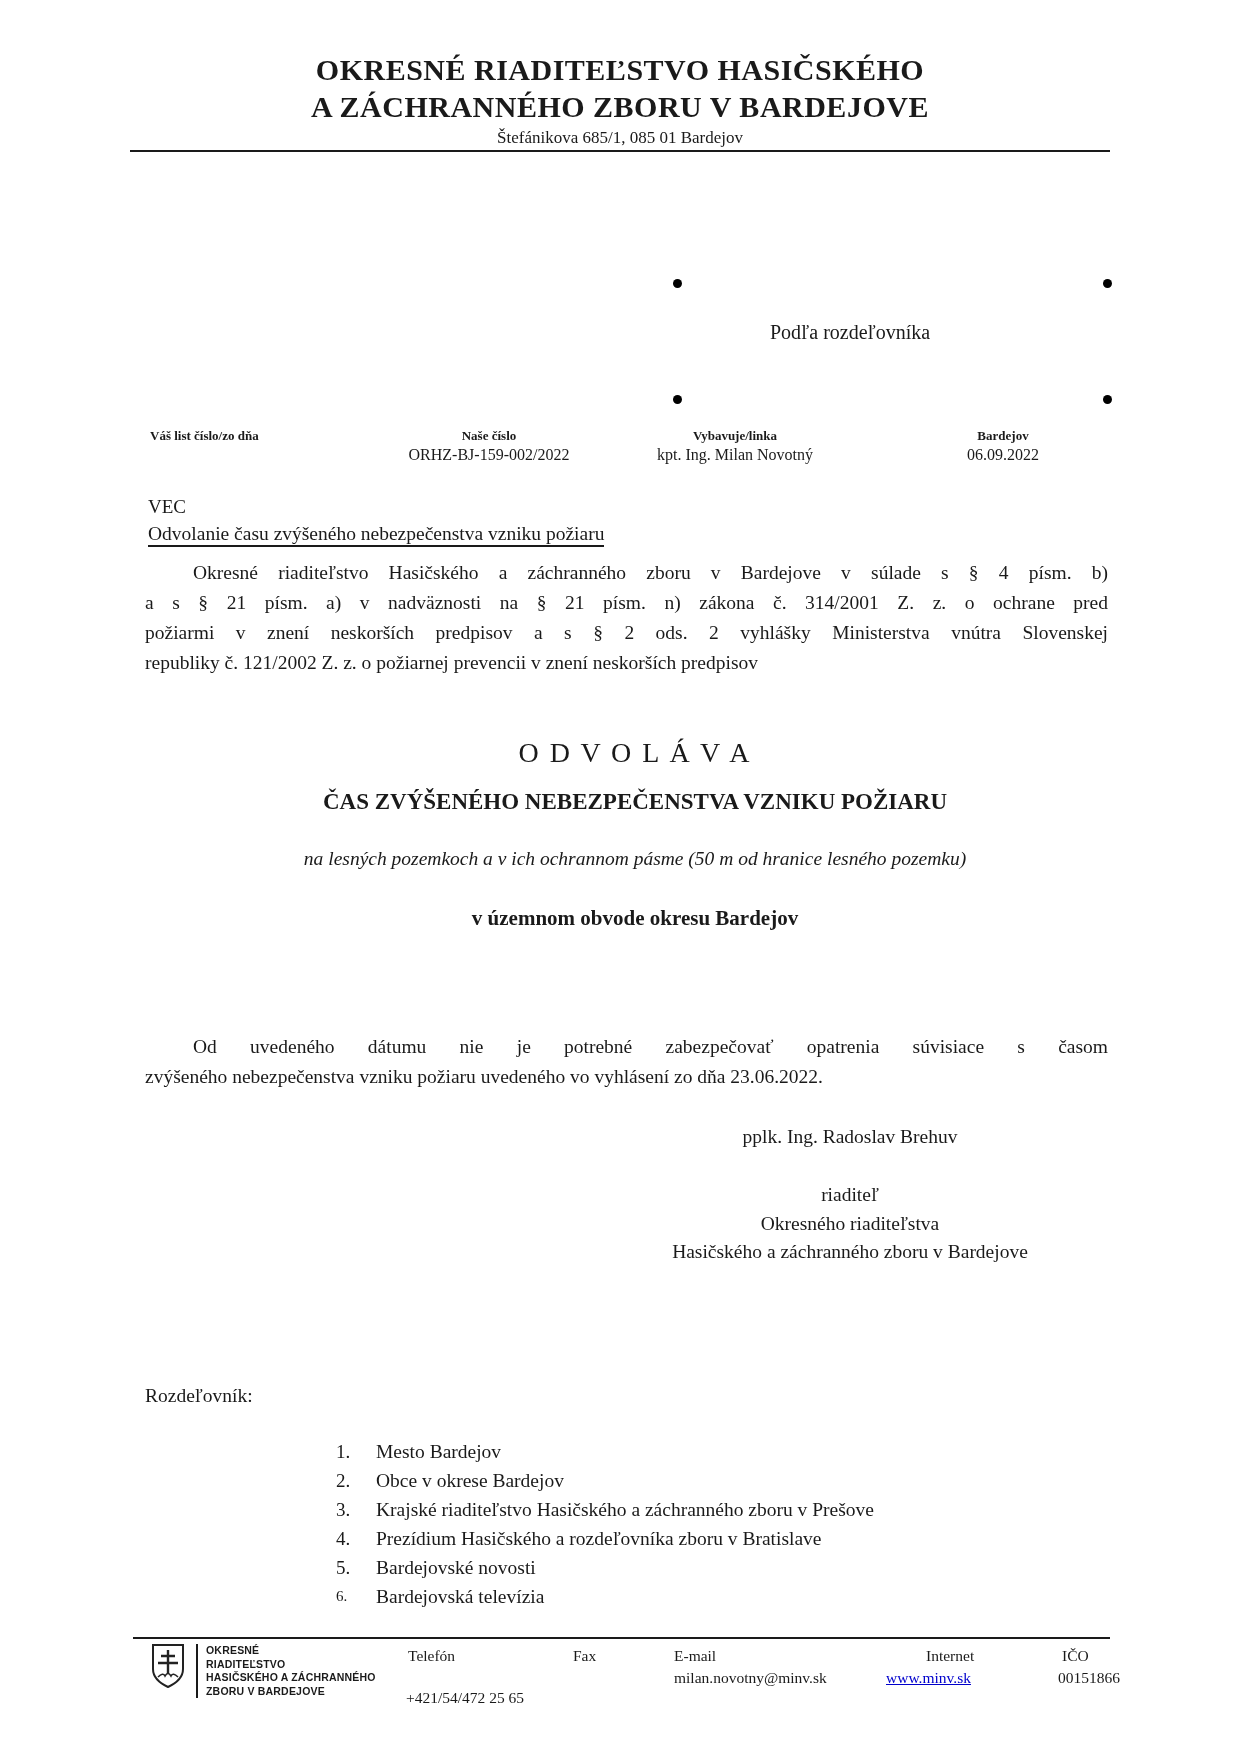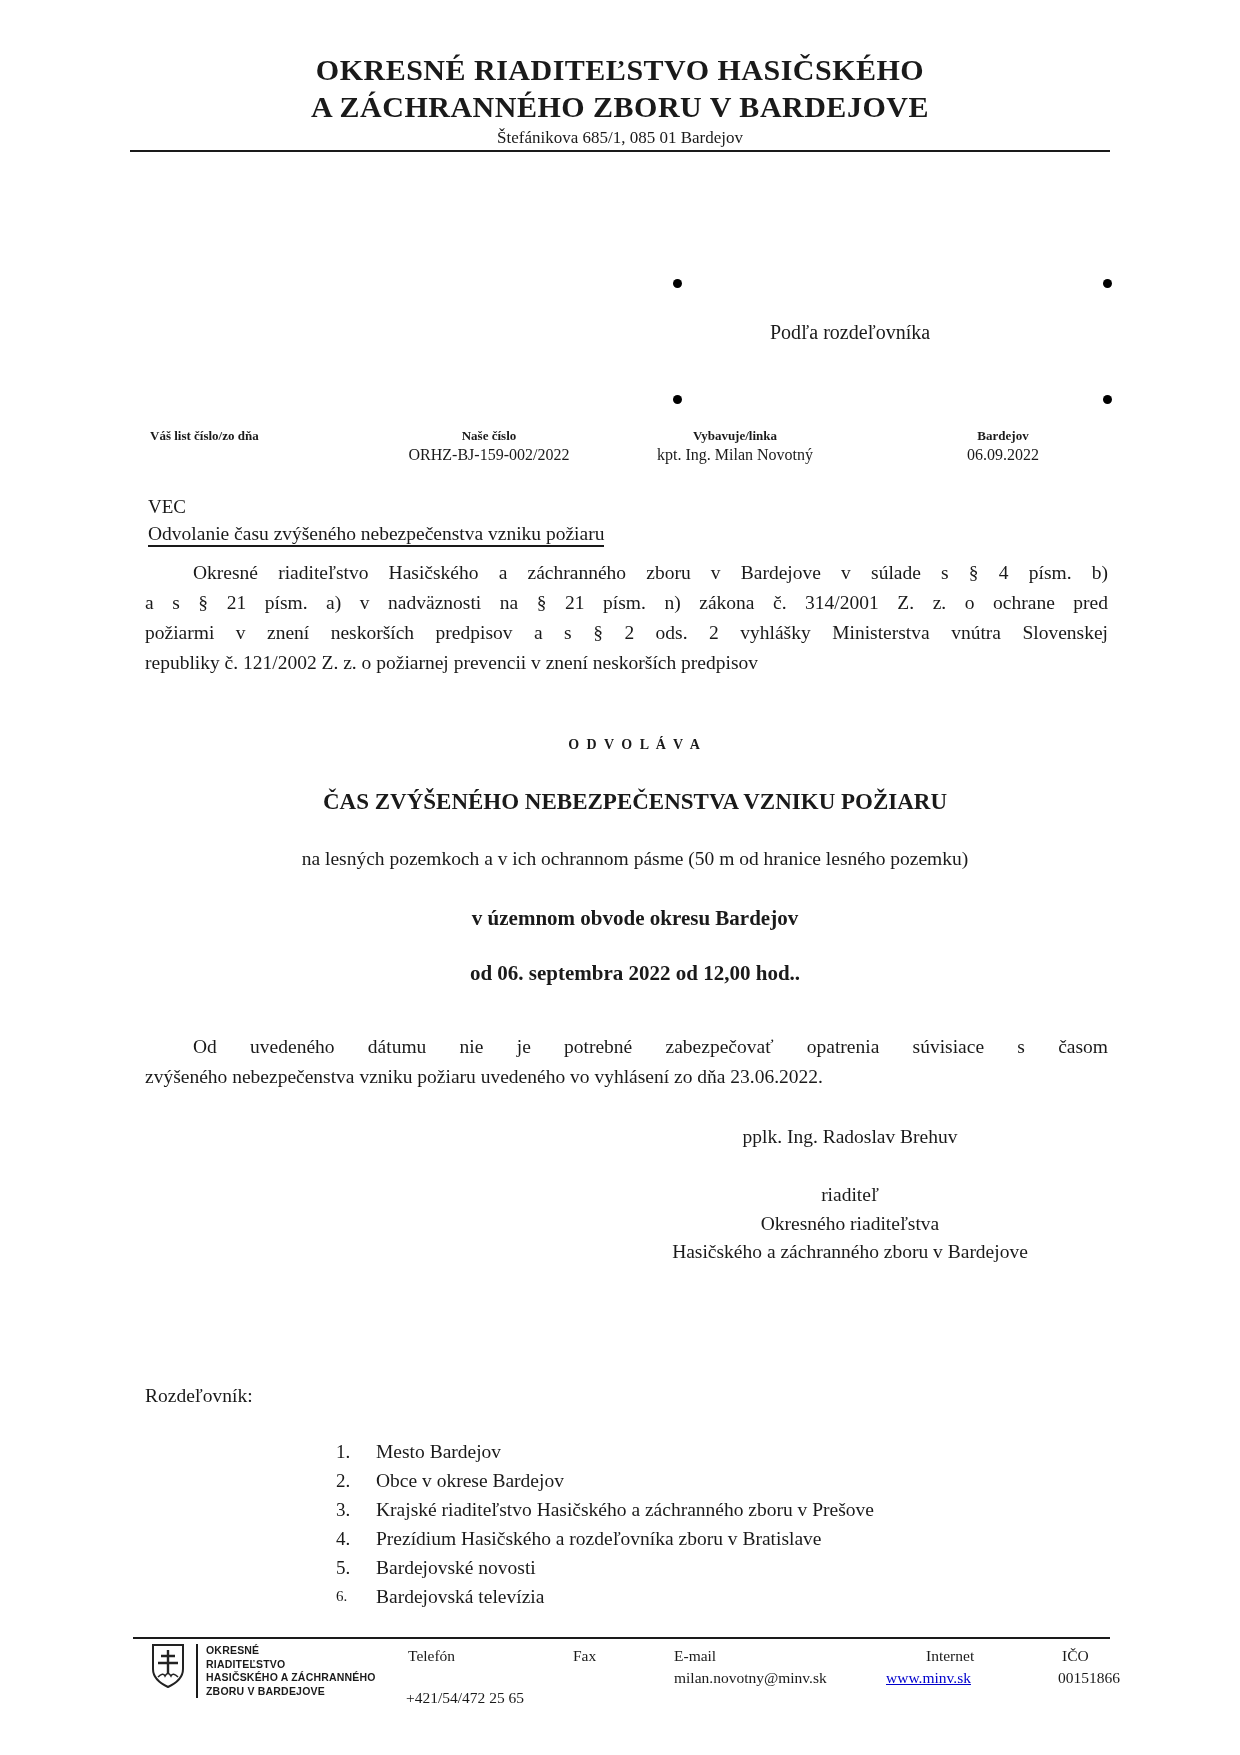--- a/index.html
+++ b/index.html
@@ -20,23 +20,23 @@
   .meta-label{font-size:13px;font-weight:bold;}
   .meta-value{font-size:16px;}
   .center-box{text-align:center;}
   .vec{font-size:19px;font-weight:normal;}
   .subject{font-size:19.5px;}
   .subject span{border-bottom:2px solid #1a1a1a;padding-bottom:1px;}
   .para{left:145px;width:963px;font-size:19.5px;line-height:30px;}
   .jline{text-align:justify;text-align-last:justify;}
   .lastline{text-align:left;}
   .indent{padding-left:48px;}
-  .h1{font-size:14px;font-weight:bold;letter-spacing:2px;}
+  .h1{font-size:28px;font-weight:normal;letter-spacing:2px;}
   .h2{font-size:23px;font-weight:bold;}
-  .sub{font-size:19.5px;}
+  .sub{font-size:19.5px;font-style:italic;}
   .bold-line{font-size:21px;font-weight:bold;}
   .heading-box{left:150px;width:970px;text-align:center;}
   .sig{left:600px;width:500px;text-align:center;font-size:19.5px;line-height:29px;}
   .dist-label{font-size:19.5px;}
   .dist-num{position:absolute;left:336px;width:30px;font-size:19px;text-align:left;}
   .dist-num.small{font-size:15px;}
   .dist-text{position:absolute;left:376px;font-size:19.5px;white-space:nowrap;}
   .footer-line{height:2px;background:#1a1a1a;}
   .footer-org{font-family:"Liberation Sans", sans-serif;font-size:10.5px;font-weight:bold;line-height:13.5px;letter-spacing:.2px;}
   .f-label{font-size:15.5px;}
@@ -76,21 +76,20 @@
     <div class="jline indent">Okresné riaditeľstvo Hasičského a záchranného zboru v Bardejove v súlade s § 4 písm. b)</div>
     <div class="jline">a s § 21 písm. a) v nadväznosti na § 21 písm. n) zákona č. 314/2001 Z. z. o ochrane pred</div>
     <div class="jline">požiarmi v znení neskorších predpisov a s § 2 ods. 2 vyhlášky Ministerstva vnútra Slovenskej</div>
     <div class="lastline">republiky č. 121/2002 Z. z. o požiarnej prevencii v znení neskorších predpisov</div>
   </div>
 
   <div class="abs heading-box h1" style="top:737px;">O D V O L Á V A</div>
   <div class="abs heading-box h2" style="top:789px;">ČAS ZVÝŠENÉHO NEBEZPEČENSTVA VZNIKU POŽIARU</div>
   <div class="abs heading-box sub" style="top:848px;">na lesných pozemkoch a v ich ochrannom pásme (50 m od hranice lesného pozemku)</div>
   <div class="abs heading-box bold-line" style="top:906px;">v územnom obvode okresu Bardejov</div>
-  <div class="abs heading-box bold-line" style="top:961px;">od 06. septembra 2022 od 12,00 hod..</div>
 
   <div class="abs para" style="top:1032px;">
     <div class="jline indent">Od uvedeného dátumu nie je potrebné zabezpečovať opatrenia súvisiace s časom</div>
     <div class="lastline">zvýšeného nebezpečenstva vzniku požiaru uvedeného vo vyhlásení zo dňa 23.06.2022.</div>
   </div>
 
   <div class="abs sig" style="top:1122px;">pplk. Ing. Radoslav Brehuv</div>
   <div class="abs sig" style="top:1180px;">riaditeľ</div>
   <div class="abs sig" style="top:1209px;">Okresného riaditeľstva</div>
   <div class="abs sig" style="top:1237px;">Hasičského a záchranného zboru v Bardejove</div>

